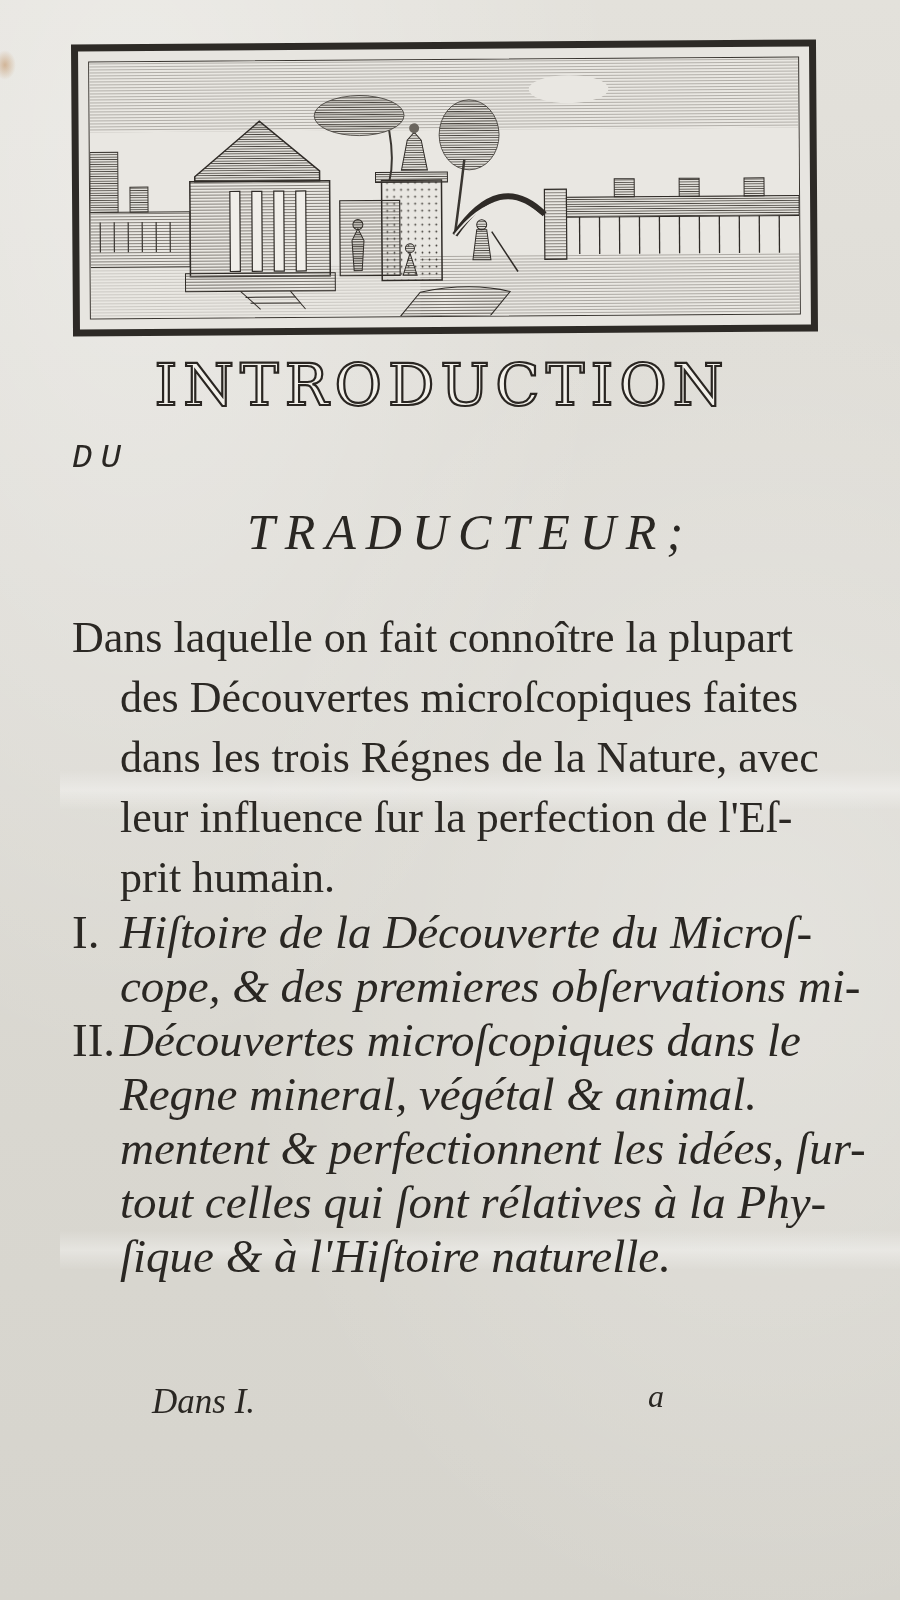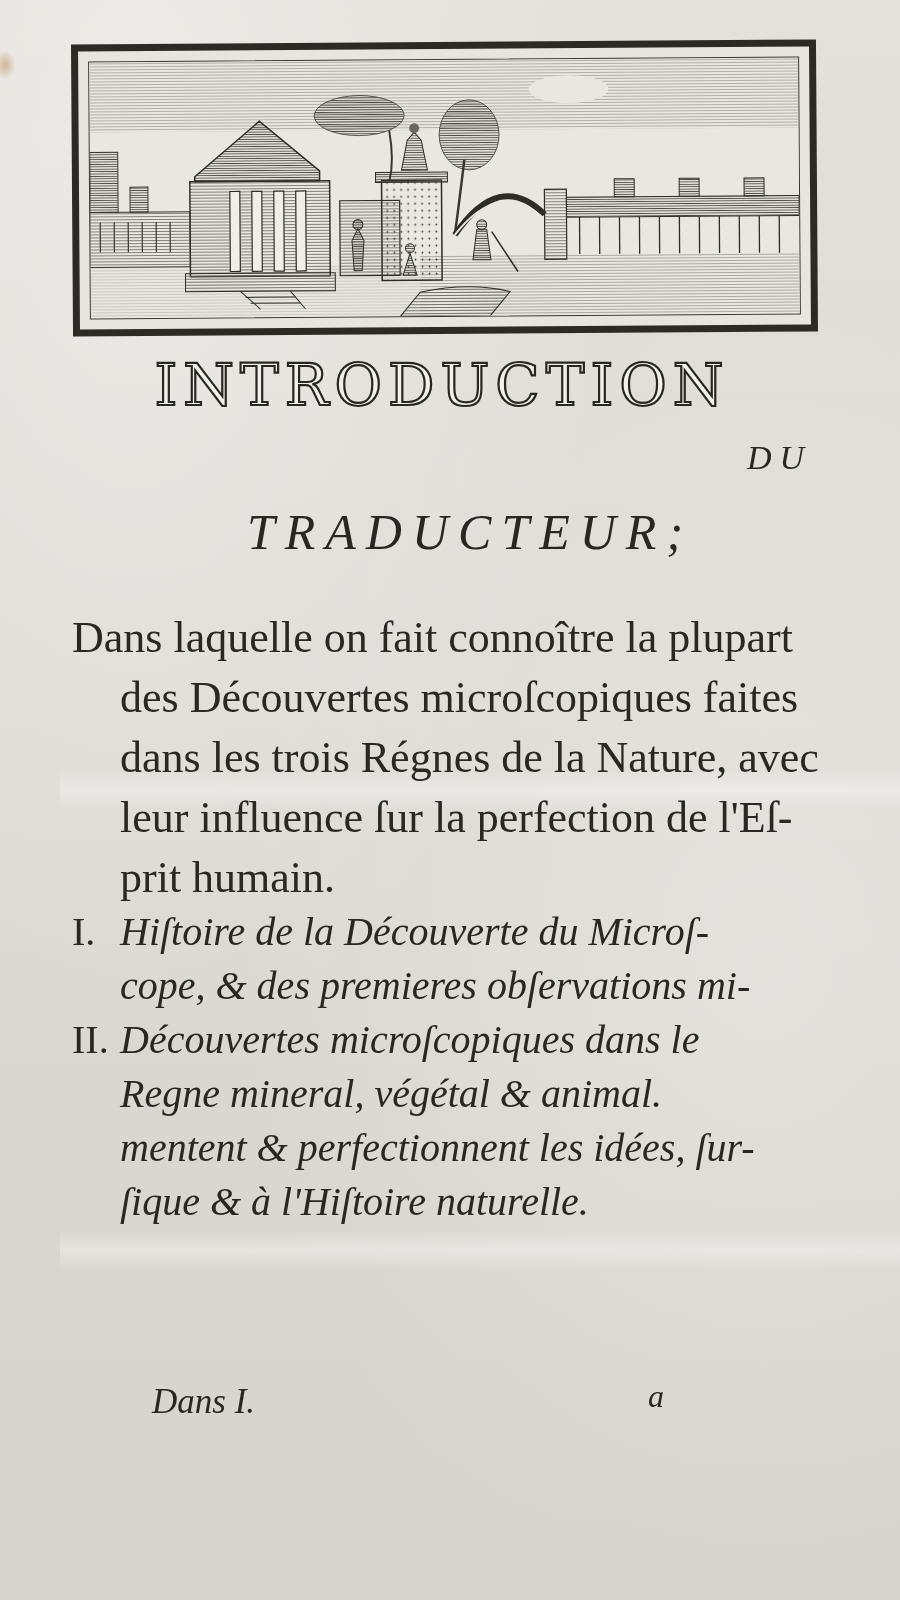--- a/index.html
+++ b/index.html
@@ -75,25 +75,26 @@
       letter-spacing: 6px;
       color: #f2f0ea;
       -webkit-text-stroke: 2.2px #2a2622;
       line-height: 66px;
     }
     .title-du {
       position: absolute;
       left: 72px;
       top: 438px;
       width: 740px;
-      text-align: right;
+      text-align: left;
       font-style: italic;
       font-size: 34px;
       letter-spacing: 8px;
       line-height: 40px;
+      font-family: Liberation Mono, monospace;
     }
     .title-trad {
       position: absolute;
       left: 100px;
       top: 503px;
       width: 740px;
       text-align: center;
       font-size: 50px;
       letter-spacing: 10px;
       line-height: 58px;
@@ -112,21 +113,21 @@
     }
     .subtitle .line { display: block; white-space: nowrap; }
     .subtitle .line.indent { padding-left: 48px; }
 
     
     .contents {
       position: absolute;
       left: 72px;
       top: 905px;
       width: 790px;
-      font-size: 40px;
+      font-size: 47px;
       line-height: 54px;
       color: #2a2723;
     }
     .contents .entry-line {
       display: block;
       white-space: nowrap;
       font-style: italic;
     }
     .contents .num {
       display: inline-block;
@@ -277,19 +278,20 @@
     <div>
       <span class="entry-line"><span class="num">I.</span><span>Hiſtoire de la Découverte du Microſ-</span></span>
       <span class="entry-line cont">cope, &amp; des premieres obſervations mi-</span>
     </div>
     <div>
       <span class="entry-line"><span class="num">II.</span><span>Découvertes microſcopiques dans le</span></span>
       <span class="entry-line cont">Regne mineral, végétal &amp; animal.</span>
     </div>
     <div>
       <span class="entry-line cont">mentent &amp; perfectionnent les idées, ſur-</span>
+      <span class="entry-line cont">tout celles qui ſont rélatives à la Phy-</span>
       <span class="entry-line cont">ſique &amp; à l'Hiſtoire naturelle.</span>
     </div>
   </div>
 
   <div class="footer-tome">Dans I.</div>
   <div class="footer-sig">a</div>
 </div>
 
 </body></html>

